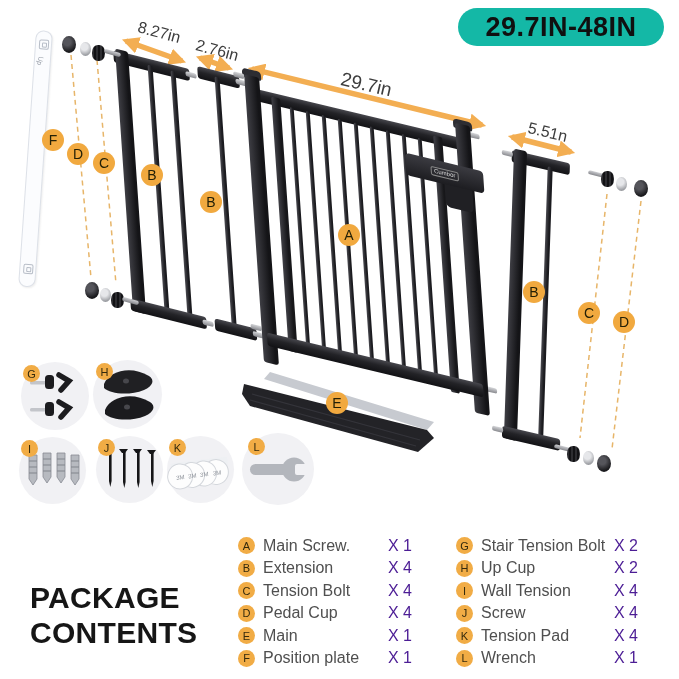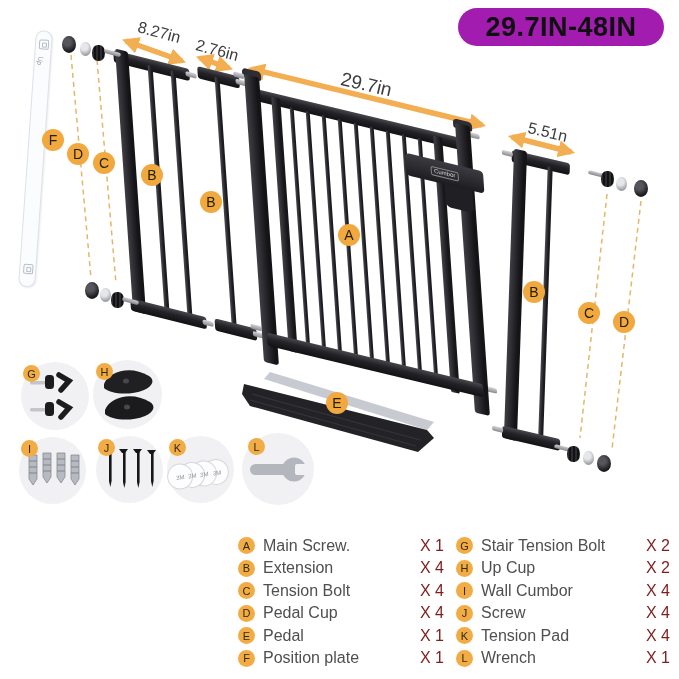--- a/index.html
+++ b/index.html
@@ -1,20 +1,20 @@
 <!DOCTYPE html>
 <html><head>
 <meta charset="utf-8">
 <style>
   html,body{margin:0;padding:0;background:#ffffff;}
   body{width:679px;height:679px;font-family:"Liberation Sans",sans-serif;overflow:hidden;}
   .stage{position:relative;width:679px;height:679px;background:#fff;}
 
   
-  .badge{position:absolute;left:458px;top:8px;width:206px;height:38px;background:#a21caf;
+  .badge{position:absolute;left:458px;top:8px;width:206px;height:38px;background:#14b8a6;
          border-radius:19px;display:flex;align-items:center;justify-content:center;
          font-weight:bold;font-size:27px;color:#101010;letter-spacing:.5px;z-index:7;}
 
   
   .dim{position:absolute;color:#3d3d3d;font-size:16px;transform-origin:left center;z-index:7;white-space:nowrap;}
   #dim1{left:138px;top:18px;transform:rotate(15deg);}
   #dim2{left:196px;top:36px;transform:rotate(15deg);}
   #dim3{left:341px;top:68px;font-size:19px;transform:rotate(13deg);}
   #dim4{left:528px;top:119px;transform:rotate(13deg);}
 
@@ -81,21 +81,21 @@
          line-height:1.18;letter-spacing:.3px;z-index:2;}
 
   
   .legend-col{position:absolute;display:flex;flex-direction:column;gap:5.5px;z-index:2;}
   #legend-left{left:238px;top:537px;width:205px;}
   #legend-right{left:456px;top:537px;width:218px;}
   .lrow{position:relative;display:flex;align-items:center;height:17px;}
   .lrow .lc{width:17px;height:17px;border-radius:50%;background:#F1AC45;color:#33290c;
             display:flex;align-items:center;justify-content:center;font-size:11px;flex:0 0 17px;}
   .lrow .ll{margin-left:8px;font-size:16px;color:#4f4f4f;white-space:nowrap;}
-  .lrow .ln{position:absolute;font-size:16px;color:#7f1d1d;white-space:nowrap;margin-left:32px;}
+  .lrow .ln{position:absolute;font-size:16px;color:#4c1d95;white-space:nowrap;}
   #legend-left .ln{left:150px;}
   #legend-right .ln{left:158px;}
 </style>
 </head>
 <body>
 
 <div class="stage">
 
   <svg class="annot" width="679" height="679" viewBox="0 0 679 679">
     <defs>
@@ -312,20 +312,24 @@
 
   <div class="tray-circle" style="left:242px;top:433px;width:72px;height:72px;">
     <svg width="72" height="72" viewBox="0 0 72 72">
       <rect x="8" y="31" width="38" height="11" rx="5.5" fill="#b3b6bc"></rect>
       <circle cx="52" cy="36.5" r="12" fill="#b3b6bc"></circle>
       <rect x="53" y="31" width="15" height="11" rx="2" fill="#f1f1f4"></rect>
     </svg>
   </div>
   <div class="tray-badge" style="left:248px;top:438px;">L</div>
 
+  <div class="title">
+    <div>PACKAGE</div>
+    <div>CONTENTS</div>
+  </div>
 
   <div class="legend-col" id="legend-left">
     <div class="lrow">
       <span class="lc">A</span>
       <span class="ll">Main Screw.</span>
       <span class="ln">X 1</span>
     </div>
     <div class="lrow">
       <span class="lc">B</span>
       <span class="ll">Extension</span>
@@ -336,21 +340,21 @@
       <span class="ll">Tension Bolt</span>
       <span class="ln">X 4</span>
     </div>
     <div class="lrow">
       <span class="lc">D</span>
       <span class="ll">Pedal Cup</span>
       <span class="ln">X 4</span>
     </div>
     <div class="lrow">
       <span class="lc">E</span>
-      <span class="ll">Pedal</span>
+      <span class="ll">Main</span>
       <span class="ln">X 1</span>
     </div>
     <div class="lrow">
       <span class="lc">F</span>
       <span class="ll">Position plate</span>
       <span class="ln">X 1</span>
     </div>
   </div>
 
   <div class="legend-col" id="legend-right">
@@ -359,21 +363,21 @@
       <span class="ll">Stair Tension Bolt</span>
       <span class="ln">X 2</span>
     </div>
     <div class="lrow">
       <span class="lc">H</span>
       <span class="ll">Up Cup</span>
       <span class="ln">X 2</span>
     </div>
     <div class="lrow">
       <span class="lc">I</span>
-      <span class="ll">Wall Cumbor</span>
+      <span class="ll">Wall Tension</span>
       <span class="ln">X 4</span>
     </div>
     <div class="lrow">
       <span class="lc">J</span>
       <span class="ll">Screw</span>
       <span class="ln">X 4</span>
     </div>
     <div class="lrow">
       <span class="lc">K</span>
       <span class="ll">Tension Pad</span>

